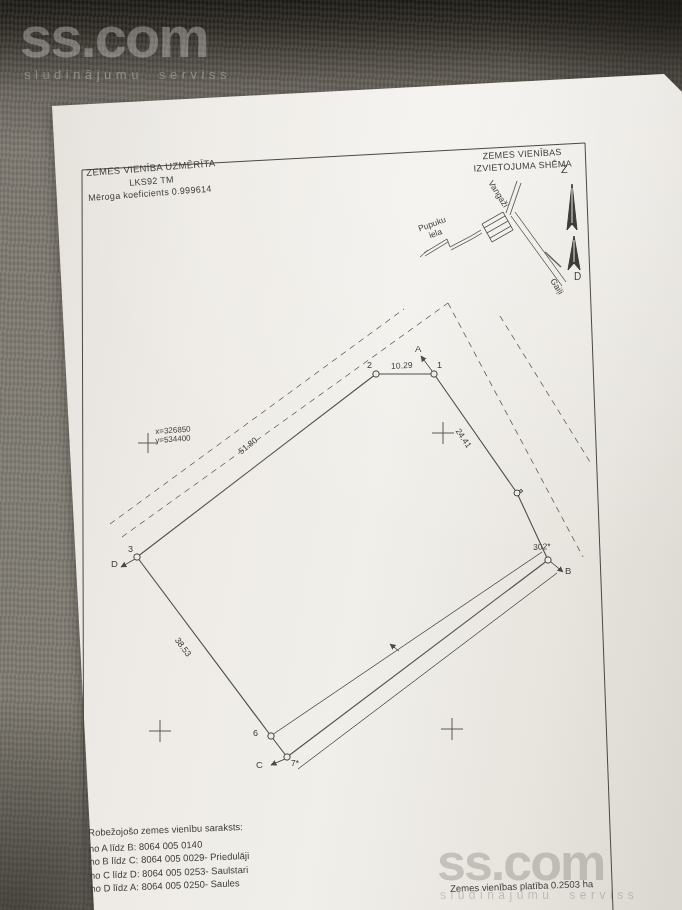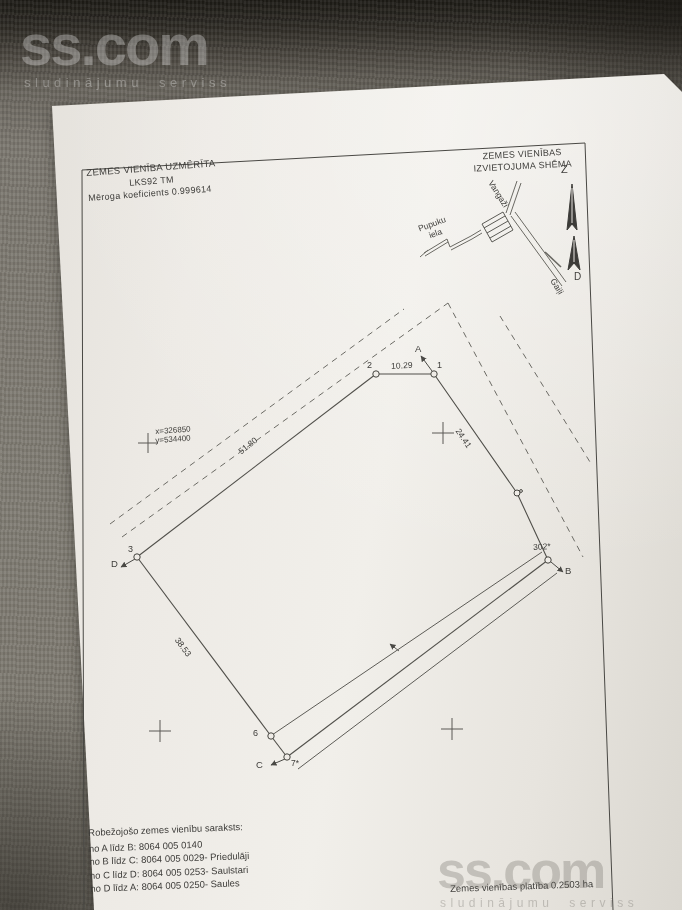--- a/index.html
+++ b/index.html
@@ -8,21 +8,21 @@
   
   .fabric{position:absolute;inset:0;
     background:
       radial-gradient(60% 40% at 2% 100%, rgba(30,28,23,0.55), transparent 60%),
       radial-gradient(50% 30% at 100% 0%, rgba(25,23,19,0.6), transparent 55%),
       repeating-linear-gradient(92deg, rgba(255,255,255,0.045) 0 2px, rgba(0,0,0,0.05) 2px 4px),
       repeating-linear-gradient(3deg, rgba(255,255,255,0.035) 0 3px, rgba(0,0,0,0.045) 3px 6px),
       linear-gradient(180deg,#1d1b16 0%,#2e2b25 3%,#4a463f 6%,#6b675f 10%,#7c7870 16%,#817d74 55%,#7a766d 100%);
   }
   
-  .wm{position:absolute;pointer-events:none;margin-top:8px;}
+  .wm{position:absolute;pointer-events:none;}
   .wm-brand{font-weight:700;letter-spacing:-2px;line-height:1;}
   .wm-tag{letter-spacing:4.5px;word-spacing:8px;line-height:1;}
   .wm-top{left:20px;top:8px;z-index:5;}
   .wm-top .wm-brand{font-size:58px;color:rgba(255,255,255,0.30);}
   .wm-top .wm-tag{font-size:13px;color:rgba(255,255,255,0.30);margin-top:2px;margin-left:4px;}
   .wm-bottom{left:437px;top:836px;z-index:5;}
   .wm-bottom .wm-brand{font-size:52px;color:rgba(105,103,96,0.30);}
   .wm-bottom .wm-tag{font-size:12px;color:rgba(105,103,96,0.32);margin-top:1px;margin-left:3px;}
   
   .paper-wrap{position:absolute;inset:0;filter:drop-shadow(2px 5px 7px rgba(18,16,12,0.5));}

